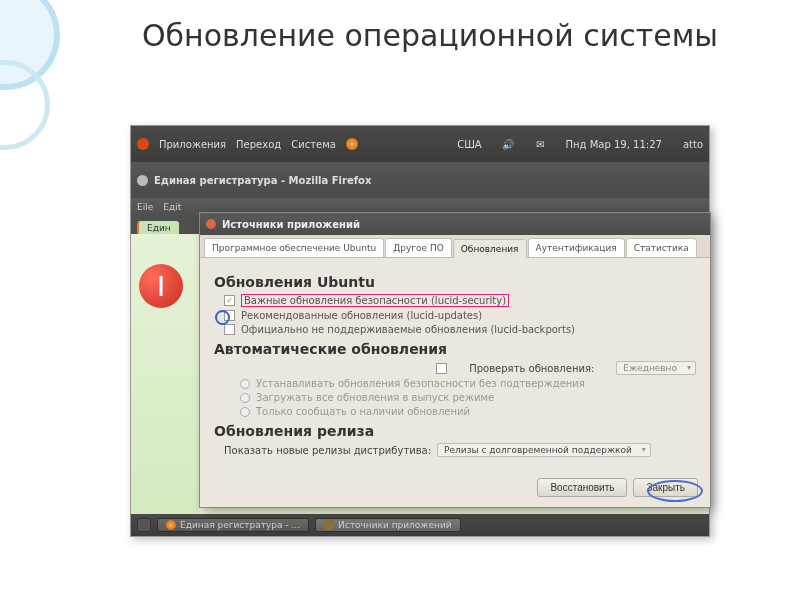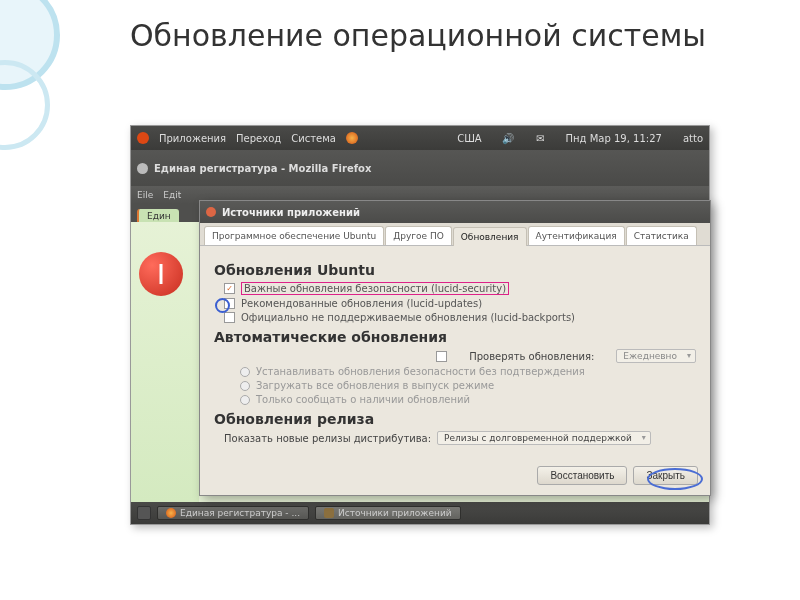--- a/index.html
+++ b/index.html
@@ -1,26 +1,26 @@
 <!DOCTYPE html>
 <html><head>
 <meta charset="utf-8">
 <style>
 * { box-sizing: border-box; margin: 0; padding: 0; }
 body { font-family: "DejaVu Sans", Arial, sans-serif; background: #fff; width: 800px; height: 600px; position: relative; overflow: hidden; }
 
-.slide-title { position: absolute; top: 18px; left: 130px; font-size: 30px; color: #333; font-weight: 400; line-height: 1.2; }
+.slide-title { position: absolute; top: 18px; left: 142px; font-size: 30px; color: #333; font-weight: 400; line-height: 1.2; }
 
 .deco-left { position: absolute; left: 0; top: 0; width: 72px; height: 600px; }
 .deco-left .c1 { position: absolute; left: -50px; top: -20px; width: 110px; height: 110px; border-radius: 50%; border: 6px solid #bde2ef; background: #e8f5fa; }
 .deco-left .c2 { position: absolute; left: -40px; top: 60px; width: 90px; height: 90px; border-radius: 50%; border: 5px solid #cce8f2; background: transparent; }
 
 .screenshot { position: absolute; left: 130px; top: 125px; width: 580px; border: 1px solid #999; box-shadow: 3px 3px 8px rgba(0,0,0,0.25); }
 
-.top-panel { background: linear-gradient(#4a4a48,#3b3b39); height: 24px; color: #ddd; font-size: 10px; display: flex; align-items: center; padding: 0 6px; gap: 10px; }
+.top-panel { background: linear-gradient(#4a4a48,#3b3b39); height: 36px; color: #ddd; font-size: 10px; display: flex; align-items: center; padding: 0 6px; gap: 10px; }
 .top-panel .menu-items { display: flex; gap: 10px; }
 .top-panel .spacer { flex: 1; }
 .top-panel .status { display: flex; gap: 21px; align-items: center; }
 .top-panel .ubuntu-logo { width: 12px; height: 12px; border-radius: 50%; background: #dd4814; display: inline-block; }
 
 .firefox-bar { background: linear-gradient(#565654,#4a4a48); height: 36px; color: #ddd; font-size: 10px; display: flex; align-items: center; padding: 0 6px; }
 .firefox-bar .ff-close { display: inline-block; width: 11px; height: 11px; border-radius: 50%; background: #bbb; margin-right: 6px; }
 .ff-menu { background: linear-gradient(#5c5c5a,#4f4f4d); height: 18px; color: #ccc; font-size: 9px; display: flex; align-items: center; padding: 0 6px; gap: 10px; }
 .ff-tabs { background: #4f4f4d; height: 18px; display: flex; align-items: flex-end; padding: 0 6px; }
 .ff-tab { background: #c8e2b3; color: #333; font-size: 9px; padding: 2px 8px 1px; border-radius: 3px 3px 0 0; border-left: 2px solid #dd7733; }

